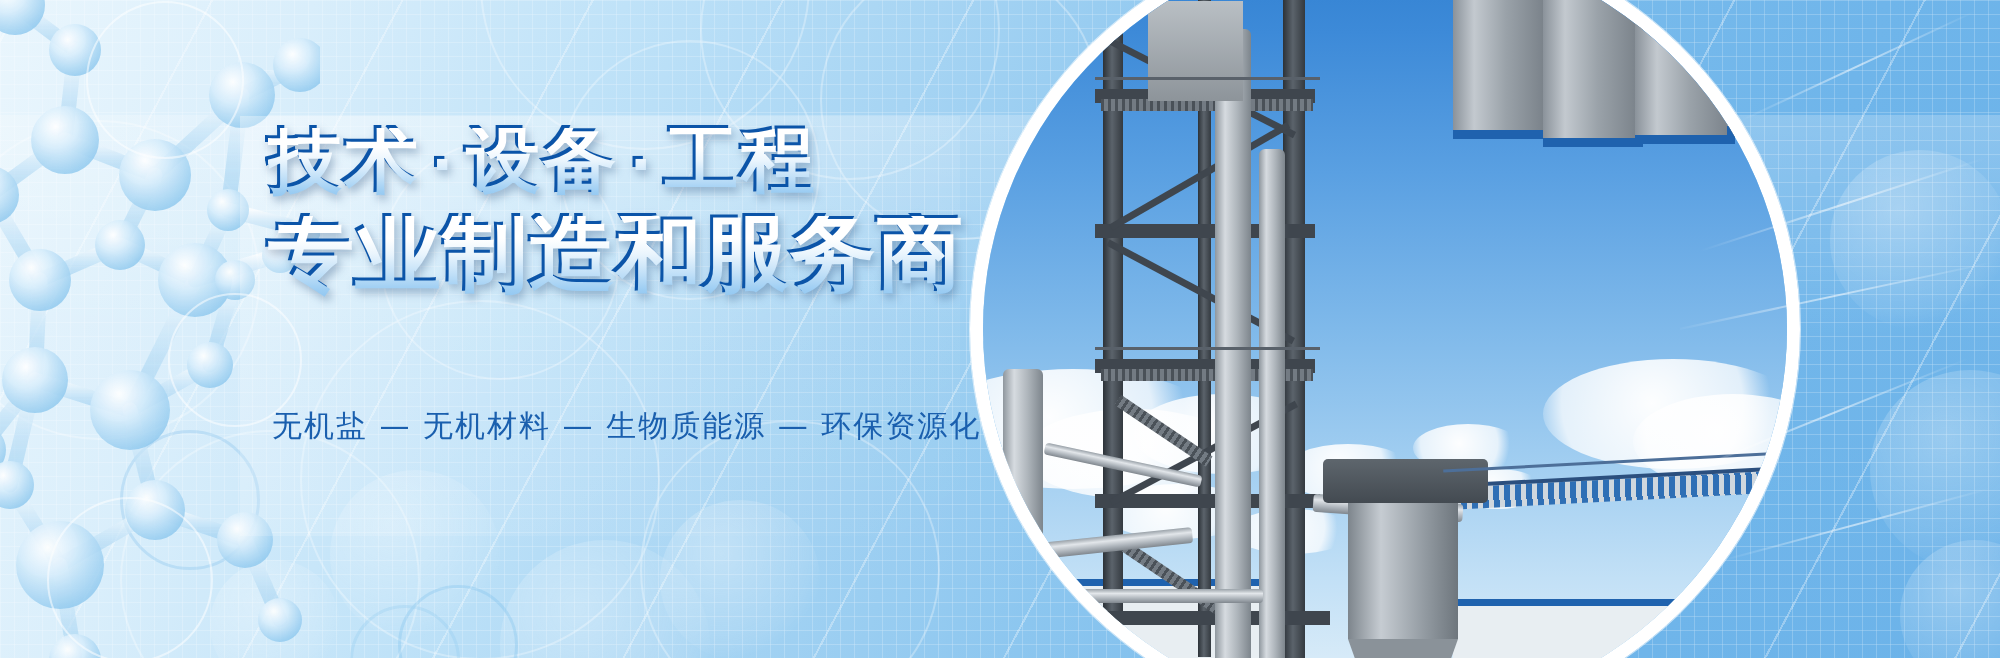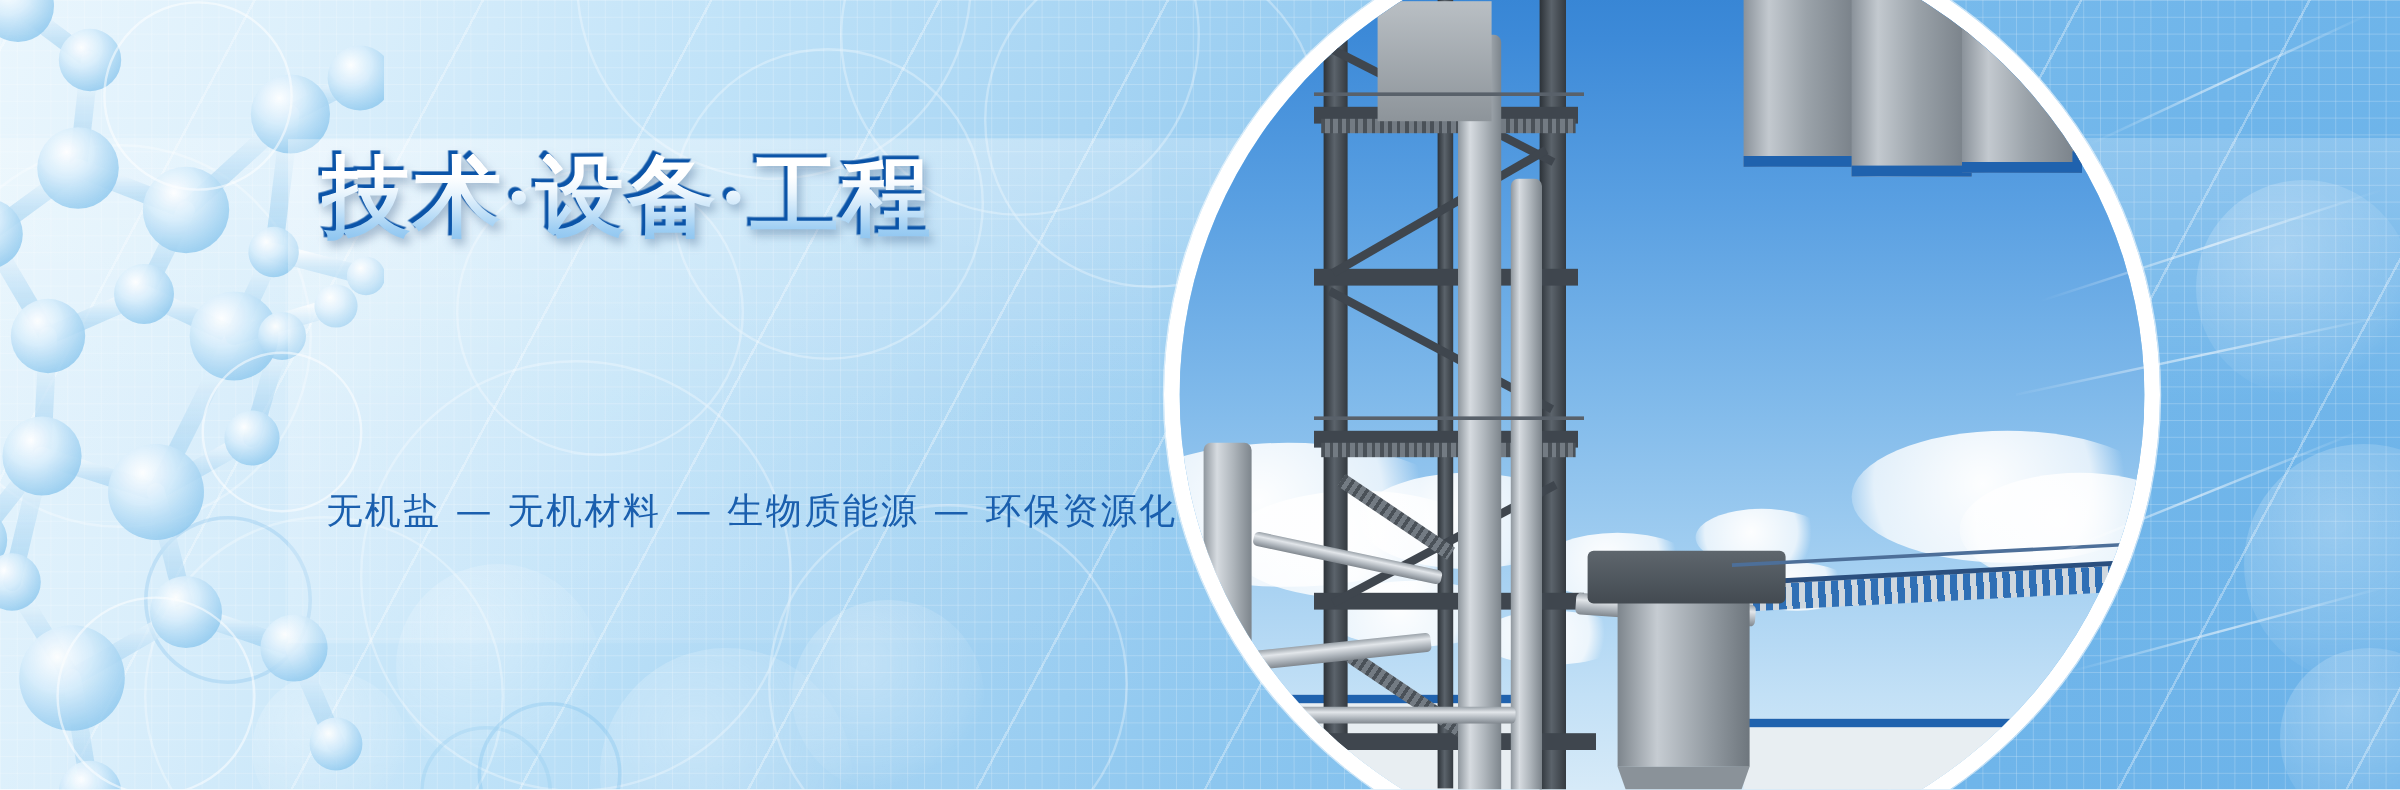--- a/index.html
+++ b/index.html
@@ -102,21 +102,21 @@
   }
 
   
   .headline {
     position: absolute;
     left: 268px;
     top: 128px;
     width: 760px;
   }
   .hl-line {
-    font-family: Liberation Serif, serif;
+    font-family: Liberation Mono, monospace;
     font-weight: 700;
     line-height: 1.0;
     letter-spacing: 2px;
     white-space: nowrap;
     background: linear-gradient(to bottom,
         #ffffff 0%,
         #ffffff 26%,
         #eaf5fd 44%,
         #c3e1f8 66%,
         #9ccdf3 86%,
@@ -373,20 +373,21 @@
       <circle cx="185" cy="100" r="78"></circle>
       <circle cx="255" cy="380" r="66"></circle>
       <circle cx="150" cy="600" r="82"></circle>
     </g>
   </svg>
 
   <div class="panel"></div>
 
   <div class="headline">
     <div class="hl-line hl-1">技术·设备·工程</div>
+    <div class="hl-line hl-2">专业制造和服务商</div>
   </div>
 
   <div class="sub-cn">无机盐 —  无机材料 — 生物质能源 — 环保资源化</div>
 
 
   <div class="photo-wrap">
     <div class="photo">
       <div class="sky"></div>
 
       <div class="cloud" style="left:-60px;top:430px;width:300px;height:120px;"></div>

